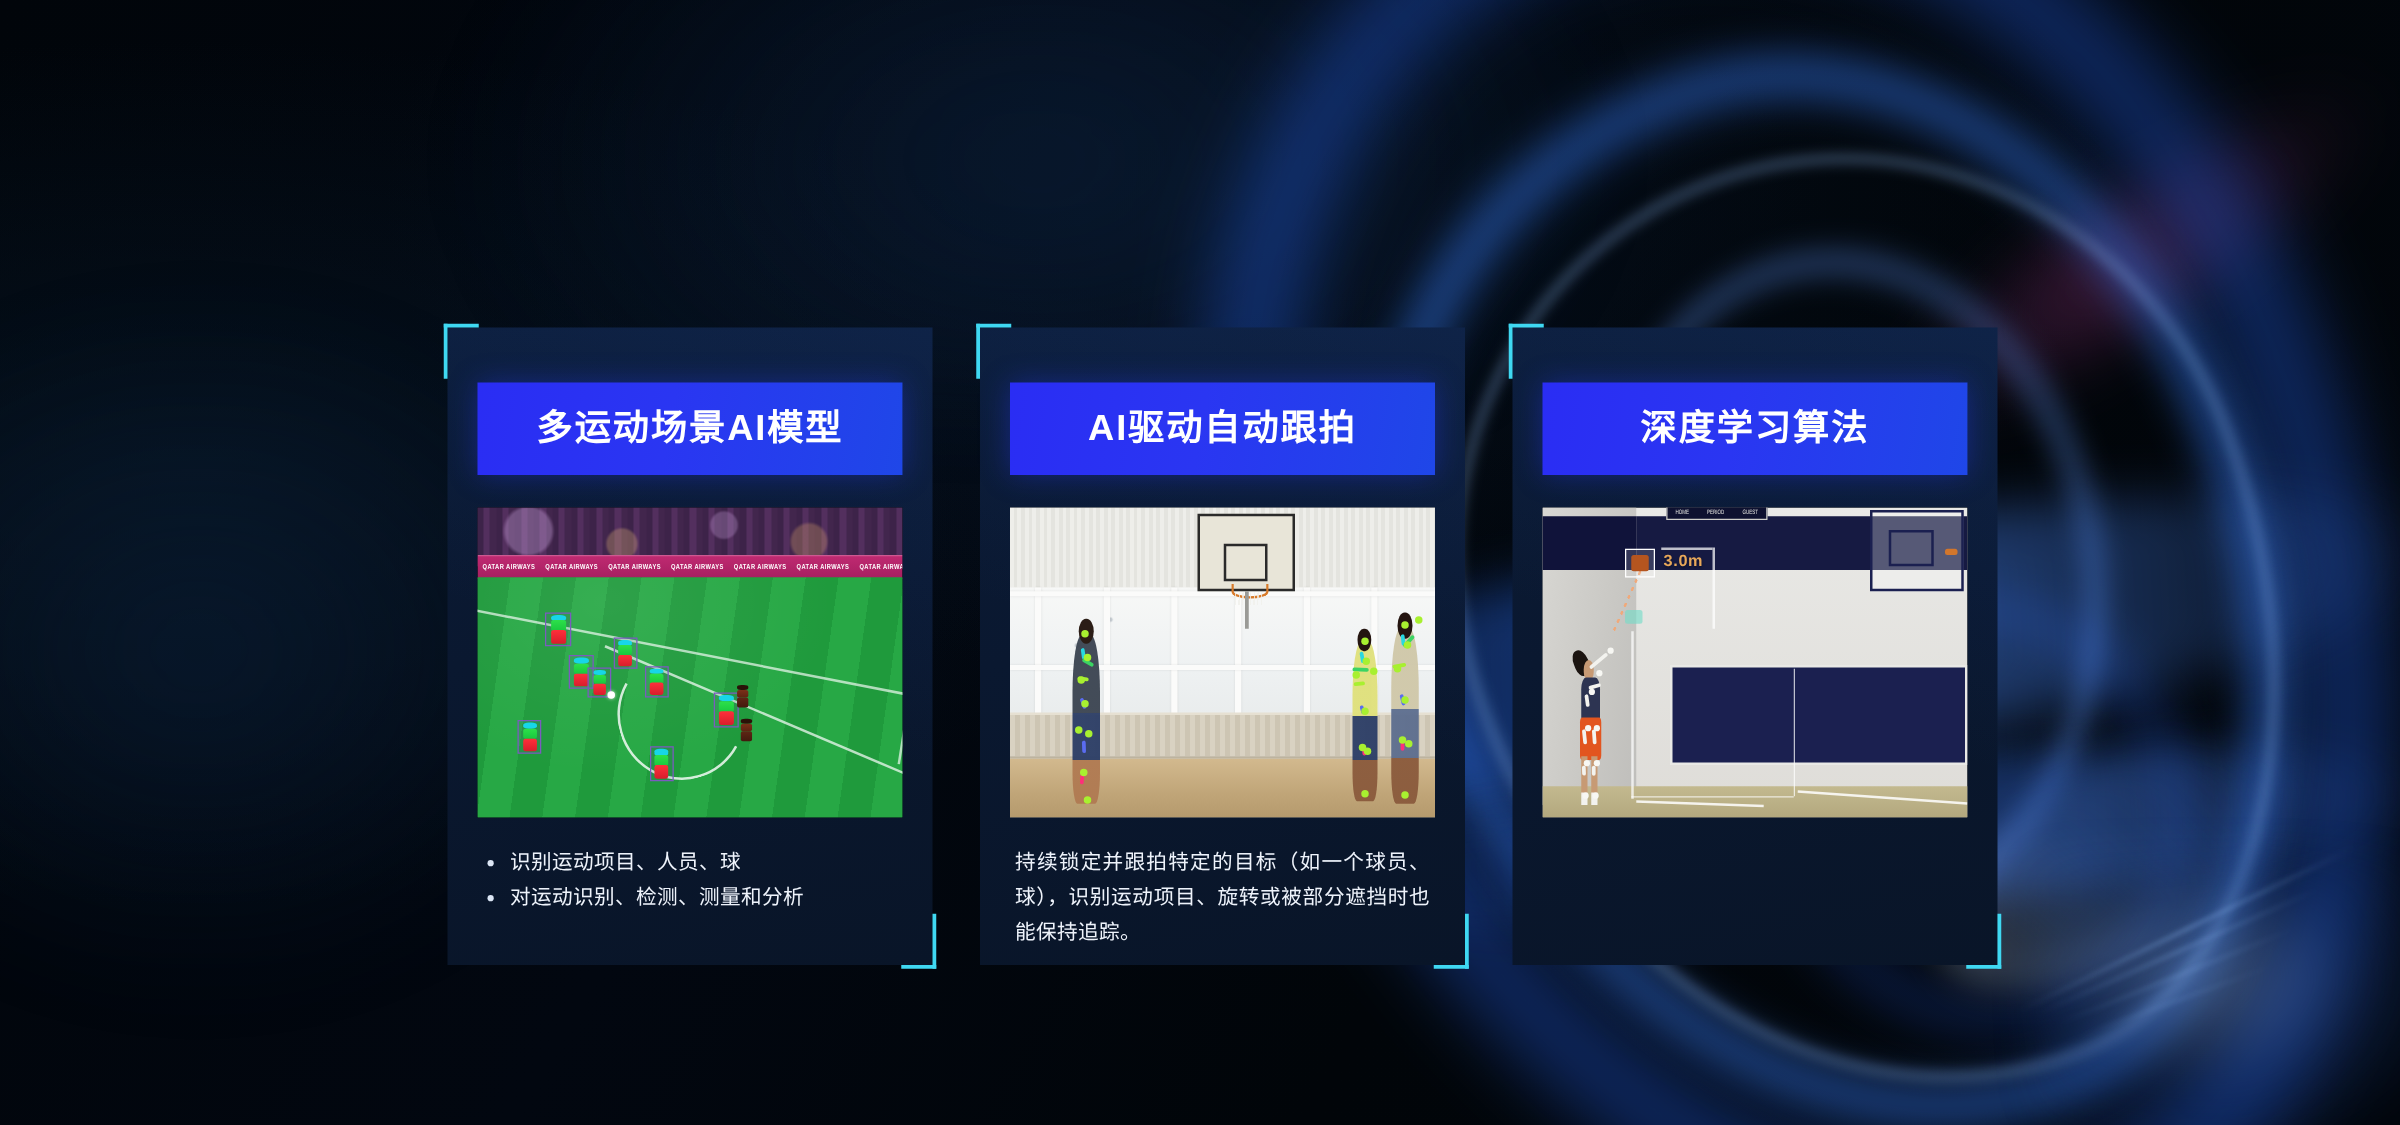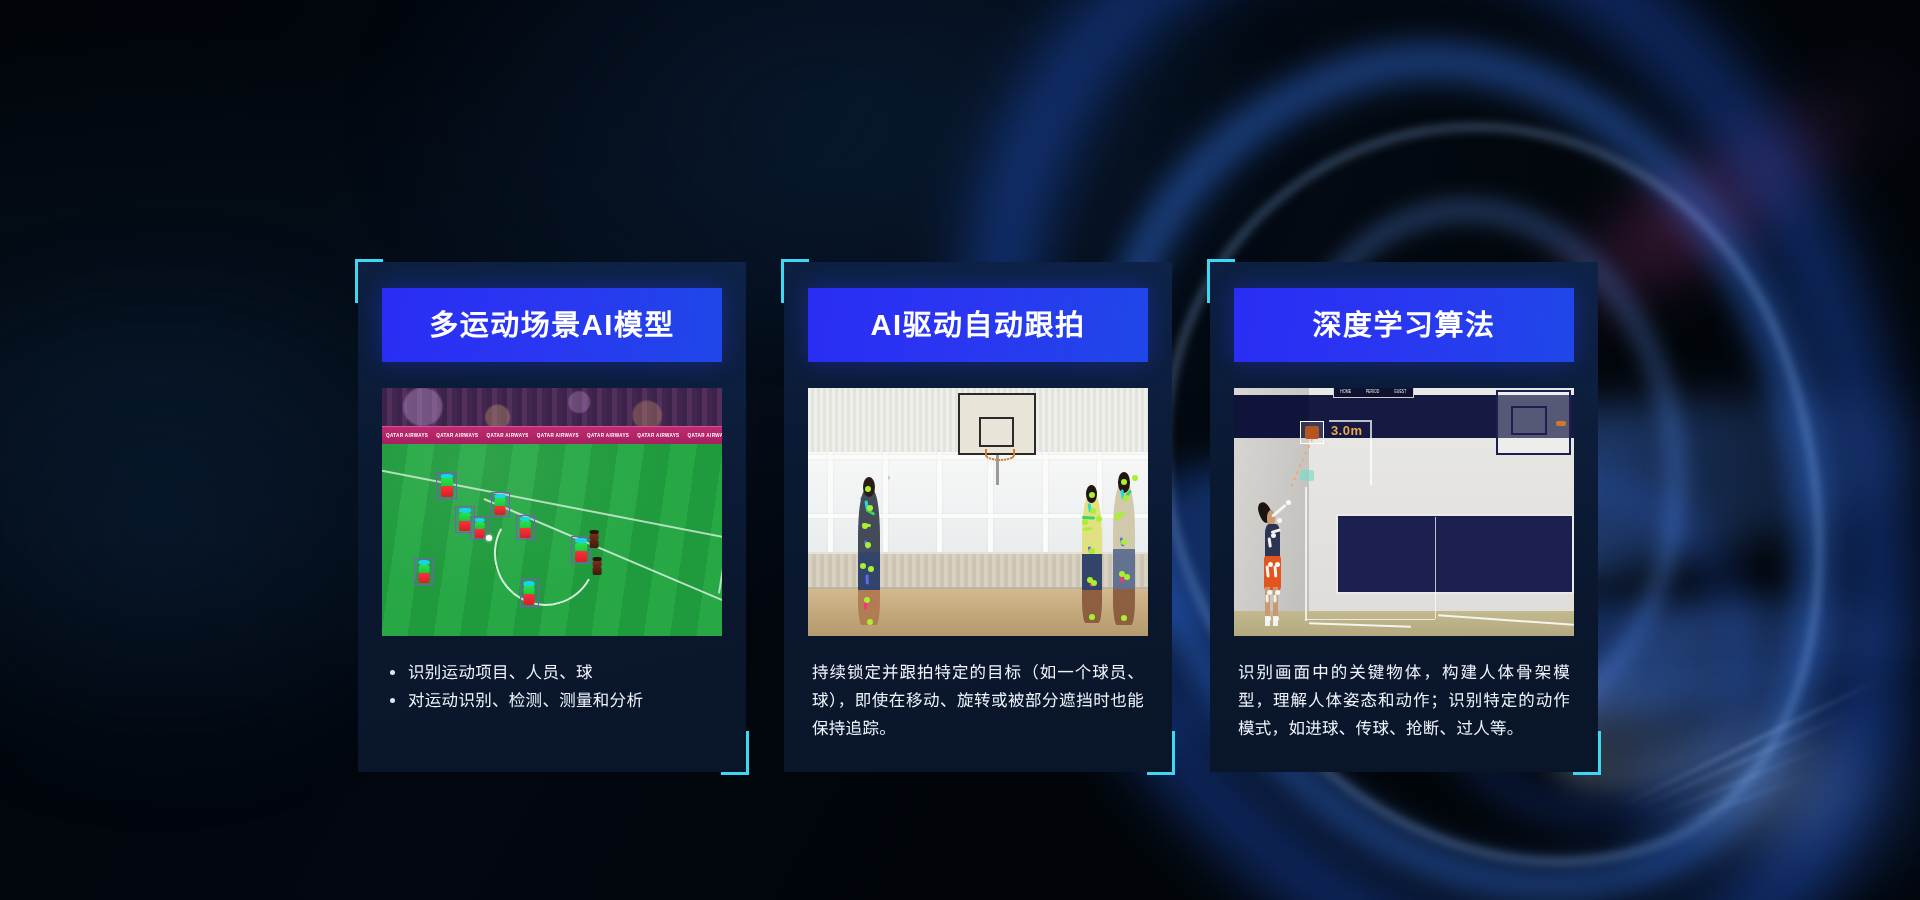--- a/index.html
+++ b/index.html
@@ -144,20 +144,21 @@
   .brk-br{ right:-3px; bottom:-3px; }
   .brk-br .h{ right:0; bottom:0; }   .brk-br .v{ right:0; bottom:0; }
 
   
   .card-head{
     position:relative; z-index:3;
     height:74px;
     display:flex; align-items:center; justify-content:center;
     background:linear-gradient(100deg,#2a2df4 0%,#2a36f2 45%,#1f47e8 100%);
     box-shadow:0 0 22px rgba(38,56,240,.40);
+    margin-top:18px;
   }
   .card-head-title{
     color:#fff;
     font-size:29px;
     font-weight:700;
     letter-spacing:1.5px;
     line-height:1;
   }
 
   
@@ -574,21 +575,21 @@
                 <div class="joint" style="left: 40%; top: 42%; background: rgb(168, 240, 48);"></div>
                 <div class="joint" style="left: 34%; top: 62%; background: rgb(168, 240, 48);"></div>
                 <div class="joint" style="left: 48%; top: 64%; background: rgb(168, 240, 48);"></div>
                 <div class="joint" style="left: 42%; top: 90%; background: rgb(168, 240, 48);"></div>
               </div>
             </div>
         </div>
       </div>
 
       <div class="card-body">
-        <p class="para">持续锁定并跟拍特定的目标（如一个球员、球），即使在移动、旋转或被部分遮挡时也能保持追踪。</p>
+        <p class="para">持续锁定并跟拍特定的目标（如一个球员、球），识别运动项目、旋转或被部分遮挡时也能保持追踪。</p>
       </div>
     </div>
 
     <div class="card">
       <div class="brk brk-tl">
           <i class="h"></i>
           <i class="v"></i>
         </div>
       <div class="brk brk-br">
           <i class="h"></i>
@@ -658,19 +659,16 @@
                 <div class="joint" style="left: 52%; top: 50%; background: rgb(247, 247, 243); width: 5px; height: 5px;"></div>
                 <div class="joint" style="left: 26%; top: 72%; background: rgb(247, 247, 243); width: 5px; height: 5px;"></div>
                 <div class="joint" style="left: 50%; top: 72%; background: rgb(247, 247, 243); width: 5px; height: 5px;"></div>
                 <div class="joint" style="left: 24%; top: 92%; background: rgb(247, 247, 243); width: 5px; height: 5px;"></div>
                 <div class="joint" style="left: 48%; top: 92%; background: rgb(247, 247, 243); width: 5px; height: 5px;"></div>
               </div>
             </div>
         </div>
       </div>
 
-      <div class="card-body">
-        <p class="para">识别画面中的关键物体，构建人体骨架模型，理解人体姿态和动作；识别特定的动作模式，如进球、传球、抢断、过人等。</p>
-      </div>
     </div>
 
   </div>
 </div>
 
 </body></html>

